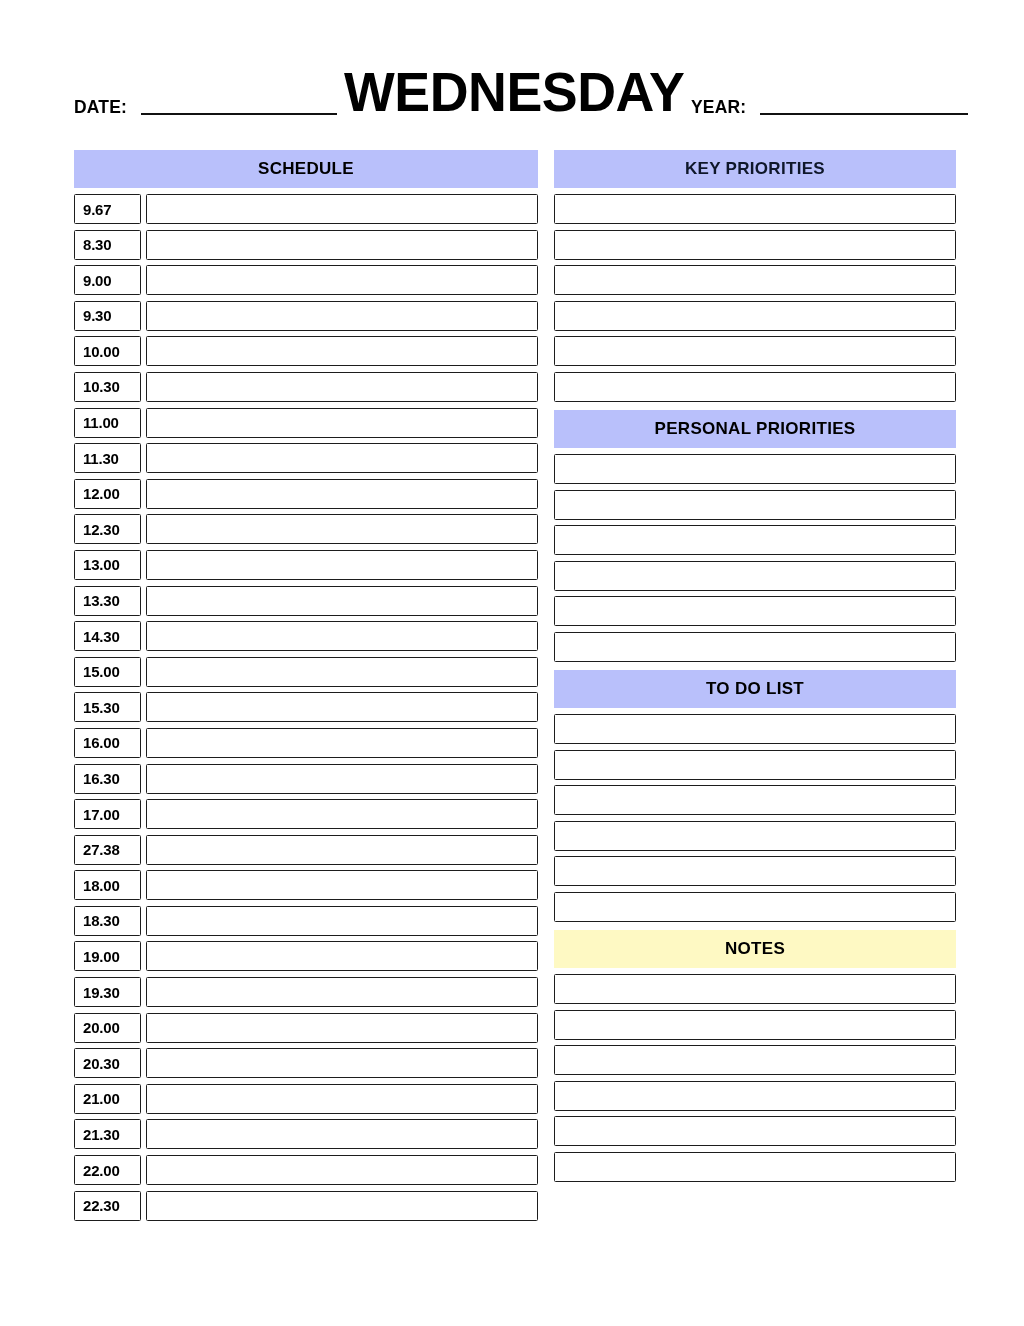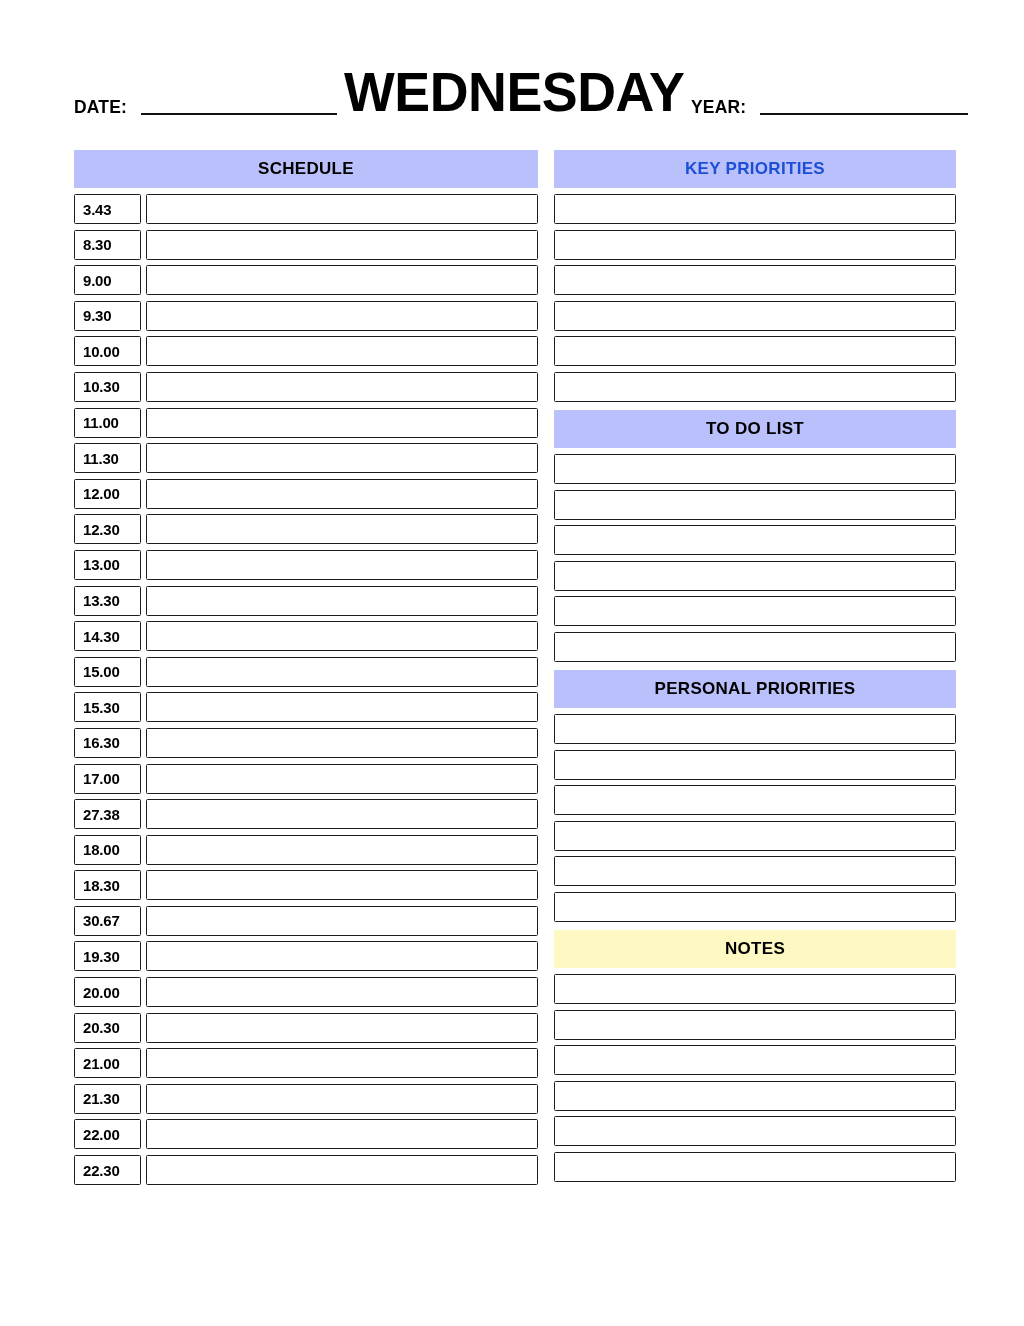--- a/index.html
+++ b/index.html
@@ -172,21 +172,21 @@
     </div>
 
   </div>
 
   <div class="left-col">
 
     <div class="bar" style="background: rgb(185, 192, 251); color: rgb(0, 0, 0);">SCHEDULE</div>
 
     <div class="sched-list" id="schedule-rows">
         <div class="sched-row">
-          <div class="time-cell">3.43</div>
+          <div class="time-cell">9.67</div>
           <div class="sched-input"></div>
         </div>
         <div class="sched-row">
           <div class="time-cell">8.30</div>
           <div class="sched-input"></div>
         </div>
         <div class="sched-row">
           <div class="time-cell">9.00</div>
           <div class="sched-input"></div>
         </div>
@@ -232,41 +232,45 @@
         </div>
         <div class="sched-row">
           <div class="time-cell">15.00</div>
           <div class="sched-input"></div>
         </div>
         <div class="sched-row">
           <div class="time-cell">15.30</div>
           <div class="sched-input"></div>
         </div>
         <div class="sched-row">
+          <div class="time-cell">16.00</div>
+          <div class="sched-input"></div>
+        </div>
+        <div class="sched-row">
           <div class="time-cell">16.30</div>
           <div class="sched-input"></div>
         </div>
         <div class="sched-row">
           <div class="time-cell">17.00</div>
           <div class="sched-input"></div>
         </div>
         <div class="sched-row">
           <div class="time-cell">27.38</div>
           <div class="sched-input"></div>
         </div>
         <div class="sched-row">
           <div class="time-cell">18.00</div>
           <div class="sched-input"></div>
         </div>
         <div class="sched-row">
           <div class="time-cell">18.30</div>
           <div class="sched-input"></div>
         </div>
         <div class="sched-row">
-          <div class="time-cell">30.67</div>
+          <div class="time-cell">19.00</div>
           <div class="sched-input"></div>
         </div>
         <div class="sched-row">
           <div class="time-cell">19.30</div>
           <div class="sched-input"></div>
         </div>
         <div class="sched-row">
           <div class="time-cell">20.00</div>
           <div class="sched-input"></div>
         </div>
@@ -290,22 +294,34 @@
           <div class="time-cell">22.30</div>
           <div class="sched-input"></div>
         </div>
       </div>
 
   </div>
 
   <div class="right-col">
 
     <div class="block">
-      <div class="bar" style="background: rgb(185, 192, 251); color: #1d4ed8;">KEY PRIORITIES</div>
+      <div class="bar" style="background: rgb(185, 192, 251); color: #0f172a;">KEY PRIORITIES</div>
       <div class="block-rows" id="key-priorities-rows">
+          <div class="row-input"></div>
+          <div class="row-input"></div>
+          <div class="row-input"></div>
+          <div class="row-input"></div>
+          <div class="row-input"></div>
+          <div class="row-input"></div>
+        </div>
+    </div>
+
+    <div class="block">
+      <div class="bar" style="background: rgb(185, 192, 251); color: rgb(0, 0, 0);">PERSONAL PRIORITIES</div>
+      <div class="block-rows" id="personal-priorities-rows">
           <div class="row-input"></div>
           <div class="row-input"></div>
           <div class="row-input"></div>
           <div class="row-input"></div>
           <div class="row-input"></div>
           <div class="row-input"></div>
         </div>
     </div>
 
     <div class="block">
@@ -314,32 +330,20 @@
           <div class="row-input"></div>
           <div class="row-input"></div>
           <div class="row-input"></div>
           <div class="row-input"></div>
           <div class="row-input"></div>
           <div class="row-input"></div>
         </div>
     </div>
 
     <div class="block">
-      <div class="bar" style="background: rgb(185, 192, 251); color: rgb(0, 0, 0);">PERSONAL PRIORITIES</div>
-      <div class="block-rows" id="personal-priorities-rows">
-          <div class="row-input"></div>
-          <div class="row-input"></div>
-          <div class="row-input"></div>
-          <div class="row-input"></div>
-          <div class="row-input"></div>
-          <div class="row-input"></div>
-        </div>
-    </div>
-
-    <div class="block">
       <div class="bar" style="background: #fef9c3; color: rgb(0, 0, 0);">NOTES</div>
       <div class="block-rows" id="notes-rows">
           <div class="row-input"></div>
           <div class="row-input"></div>
           <div class="row-input"></div>
           <div class="row-input"></div>
           <div class="row-input"></div>
           <div class="row-input"></div>
         </div>
     </div>

